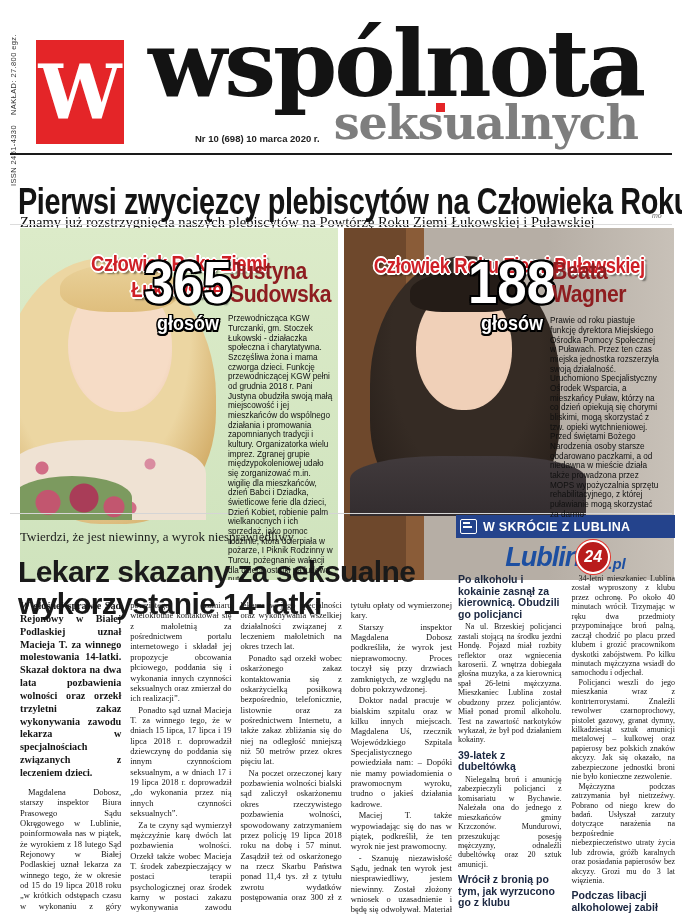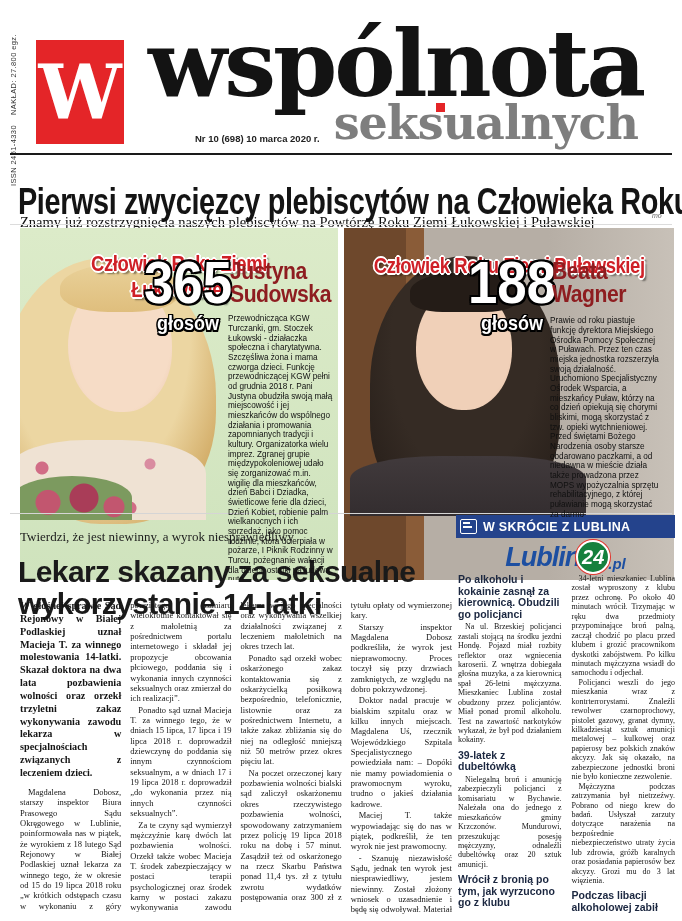--- a/index.html
+++ b/index.html
@@ -91,23 +91,23 @@
   
   .sb-head{position:absolute;left:456px;top:515px;width:219px;height:23px;background:#24438c;
         display:flex;align-items:center;gap:6px;padding:0 4px;box-sizing:border-box;}
   .news-icon{width:15px;height:13px;border:1.6px solid #fff;border-radius:2px;position:relative;flex:0 0 auto;}
   .news-icon::before{content:"";position:absolute;left:2px;top:2px;width:7px;height:2px;background:#fff;}
   .news-icon::after{content:"";position:absolute;left:2px;top:6px;width:9px;height:2px;background:#fff;}
   .sb-head .sb-title{color:#fff;font-weight:800;font-size:12.5px;letter-spacing:.3px;}
   .l24{position:absolute;left:456px;top:540px;width:219px;display:flex;align-items:center;justify-content:center;
         font-style:italic;font-weight:800;}
   .l24 .lname{color:#1d4fa1;font-size:27px;letter-spacing:-1px;}
-  .l24 .lbadge{width:30px;height:30px;border-radius:50%;background:#15803d;border:2px solid #fff;
+  .l24 .lbadge{width:30px;height:30px;border-radius:50%;background:#b91c1c;border:2px solid #fff;
         box-shadow:0 0 0 1px #e3342c;display:flex;align-items:center;justify-content:center;
-        color:#fff;font-size:20px;margin-left:-4px;z-index:2;text-align:right;}
+        color:#fff;font-size:16px;margin-left:-4px;z-index:2;text-align:right;}
   .l24 .ltld{color:#1d4fa1;font-size:15px;align-self:flex-end;margin-left:-2px;margin-bottom:2px;}
   .sb-cols{position:absolute;left:458px;top:574px;width:217px;height:346px;
         columns:2;column-gap:10px;column-fill:auto;
         font-family:"Liberation Serif",serif;font-size:8px;line-height:1.18;text-align:justify;color:#151515;overflow:hidden;}
   .sb-cols h3{margin:5px 0 2px 0;font-family:"Liberation Sans",sans-serif;font-weight:800;
         font-size:10.5px;line-height:1.1;color:#1b2740;text-align:left;}
   .sb-cols h3.first{margin-top:0;}
   .sb-cols p{margin:0;text-indent:7px;}
 </style>
 </head>

